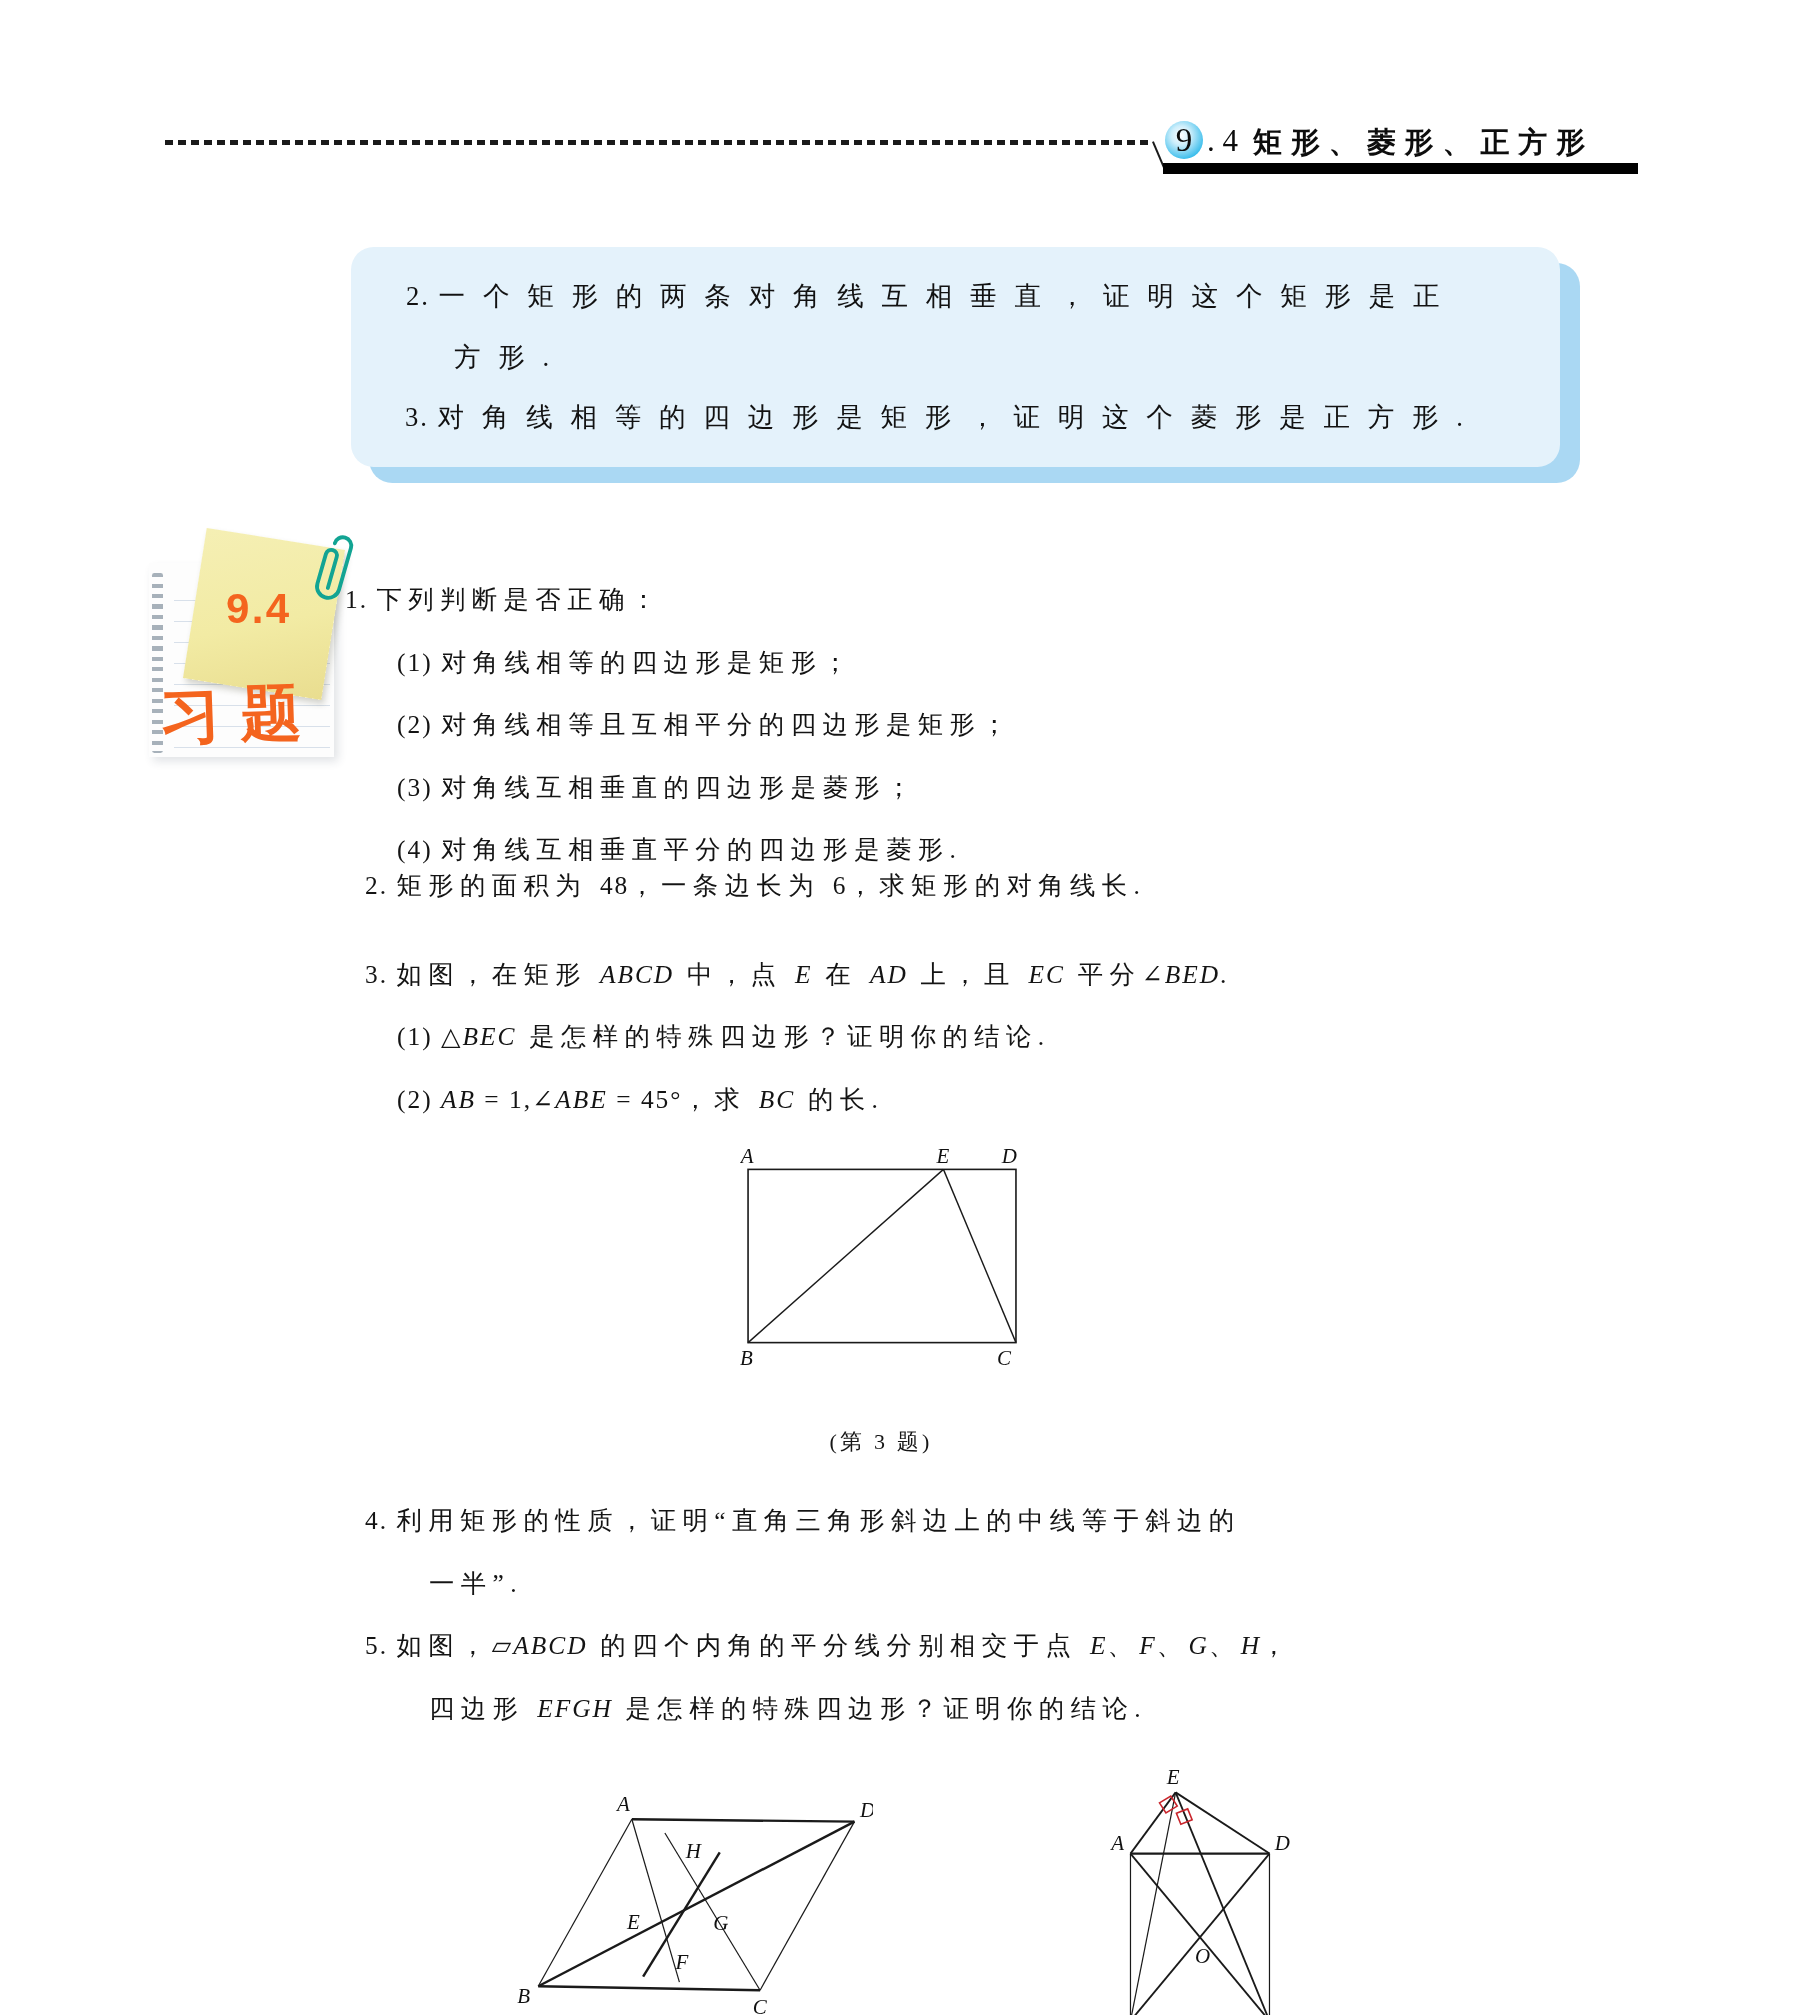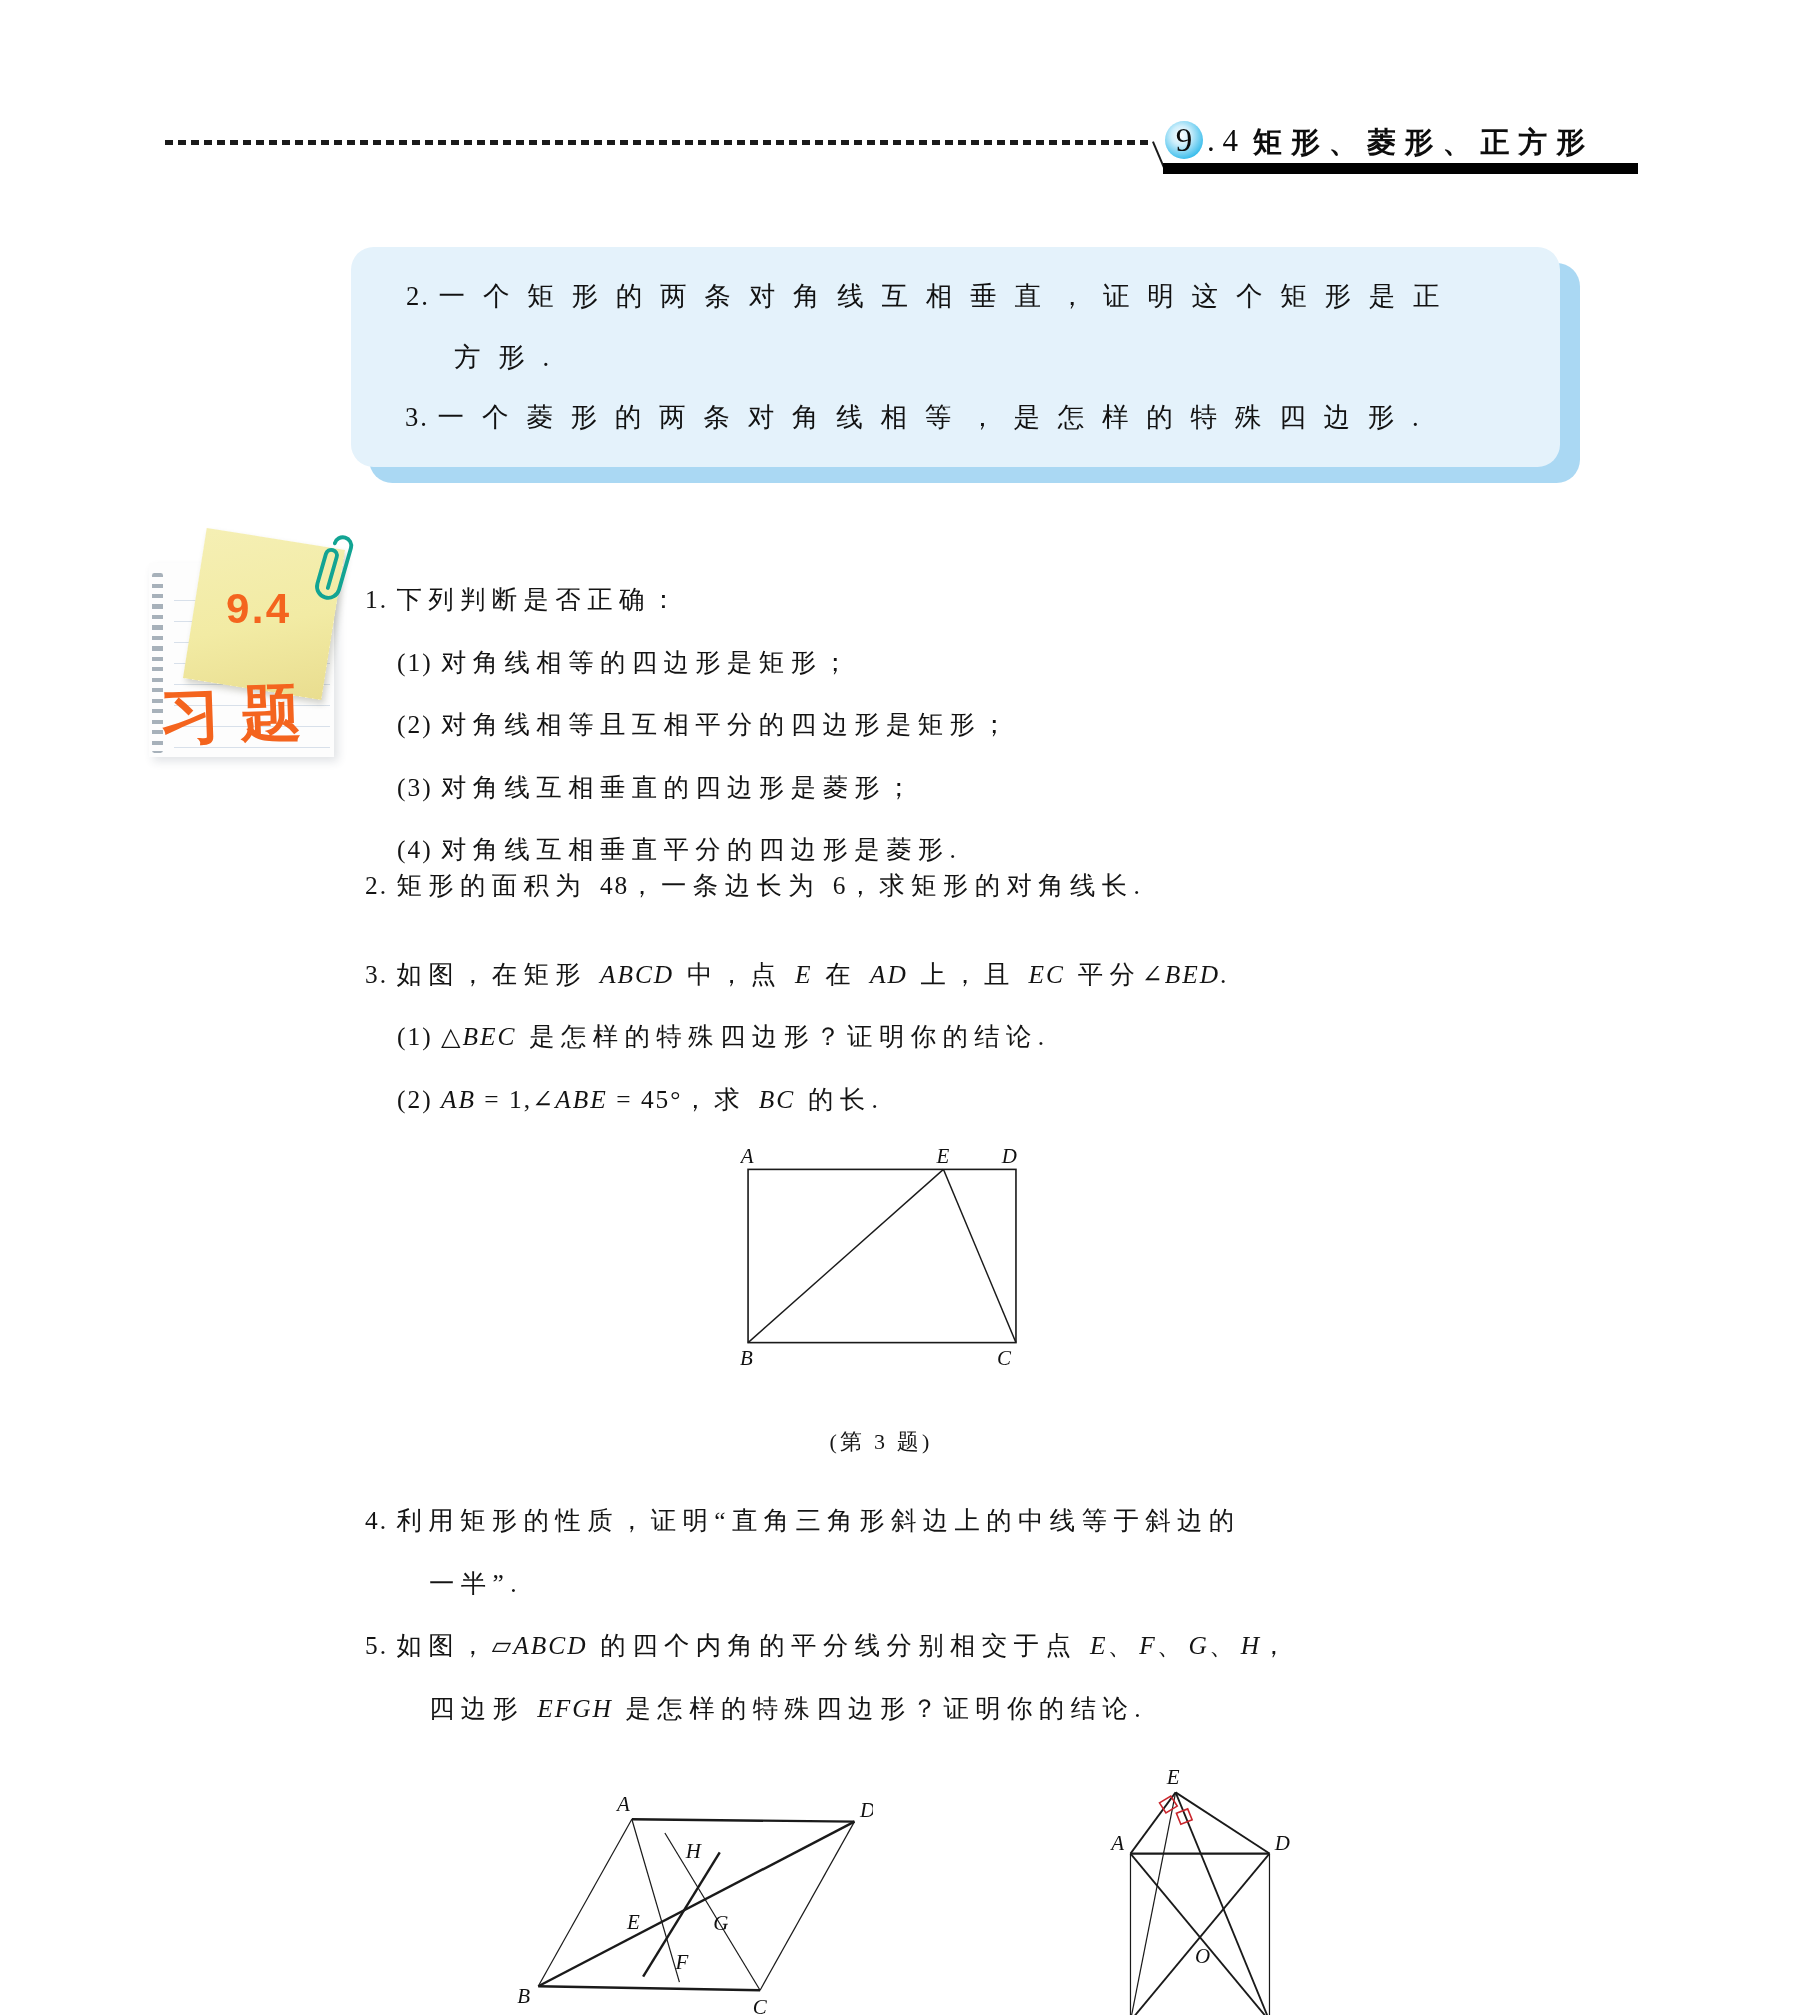--- a/index.html
+++ b/index.html
@@ -104,35 +104,35 @@
   <span class="header-title">矩形、菱形、正方形</span>
 </div>
 <div class="abs header-bar"></div>
 
 <div class="abs ex-wrap">
   <div class="abs ex-shadow"></div>
   <div class="abs ex-inner"></div>
 </div>
 <div class="boxline" style="left:406px;top:278px"><span class="seg-n">2. </span><span class="seg-c">一个矩形的两条对角线互相垂直，证明这个矩形是正</span></div>
 <div class="boxline" style="left:454px;top:339px"><span class="seg-c">方形.</span></div>
-<div class="boxline" style="left:405px;top:399px"><span class="seg-n">3. </span><span class="seg-c">一个菱形的两条对角线相等，是怎样的特殊四边形.</span></div>
+<div class="boxline" style="left:405px;top:399px"><span class="seg-n">3. </span><span class="seg-c">对角线相等的四边形是矩形，证明这个菱形是正方形.</span></div>
 
 <div class="abs note-paper"></div>
 <div class="abs note-spiral"></div>
 <div class="abs note-rules"></div>
 <div class="abs sticky-note"></div>
 <div class="abs note-sec">9.4</div>
 <div class="abs paperclip">
   <svg viewBox="0 0 60 110" width="48" height="77">
     <path d="M20,16 a12,12 0 0 1 24,0 v62 a16,16 0 0 1 -32,0 V34 a8,8 0 0 1 16,0 v46" fill="none" style="stroke:var(--clip_teal)" stroke-width="5.5" stroke-linecap="round"></path>
   </svg>
 </div>
 <div class="abs note-label">习题</div>
 
-<div class="tline" style="left:365px;top:583px"><span class="seg-n">1. </span><span class="seg-c">下列判断是否正确：</span></div>
+<div class="tline" style="left:345px;top:583px"><span class="seg-n">1. </span><span class="seg-c">下列判断是否正确：</span></div>
 <div class="tline" style="left:397px;top:646px"><span class="seg-n">(1) </span><span class="seg-c">对角线相等的四边形是矩形；</span></div>
 <div class="tline" style="left:397px;top:708px"><span class="seg-n">(2) </span><span class="seg-c">对角线相等且互相平分的四边形是矩形；</span></div>
 <div class="tline" style="left:397px;top:771px"><span class="seg-n">(3) </span><span class="seg-c">对角线互相垂直的四边形是菱形；</span></div>
 <div class="tline" style="left:397px;top:833px"><span class="seg-n">(4) </span><span class="seg-c">对角线互相垂直平分的四边形是菱形.</span></div>
 <div class="tline" style="left:365px;top:869px"><span class="seg-n">2. </span><span class="seg-c">矩形的面积为 </span><span class="seg-n">48</span><span class="seg-c">，一条边长为 </span><span class="seg-n">6</span><span class="seg-c">，求矩形的对角线长.</span></div>
 <div class="tline" style="left:365px;top:958px"><span class="seg-n">3. </span><span class="seg-c">如图，在矩形 </span><span class="seg-v">ABCD</span><span class="seg-c"> 中，点 </span><span class="seg-v">E</span><span class="seg-c"> 在 </span><span class="seg-v">AD</span><span class="seg-c"> 上，且 </span><span class="seg-v">EC</span><span class="seg-c"> 平分</span><span class="seg-v">∠BED</span><span class="seg-n">.</span></div>
 <div class="tline" style="left:397px;top:1020px"><span class="seg-n">(1) </span><span class="seg-v">△BEC</span><span class="seg-c"> 是怎样的特殊四边形？证明你的结论.</span></div>
 <div class="tline" style="left:397px;top:1083px"><span class="seg-n">(2) </span><span class="seg-v">AB</span><span class="seg-n"> = 1,</span><span class="seg-v">∠ABE</span><span class="seg-n"> = 45°</span><span class="seg-c">，求 </span><span class="seg-v">BC</span><span class="seg-c"> 的长.</span></div>
 <div class="tline" style="left:365px;top:1504px"><span class="seg-n">4. </span><span class="seg-c">利用矩形的性质，证明“直角三角形斜边上的中线等于斜边的</span></div>
 <div class="tline" style="left:429px;top:1567px"><span class="seg-c">一半”.</span></div>

